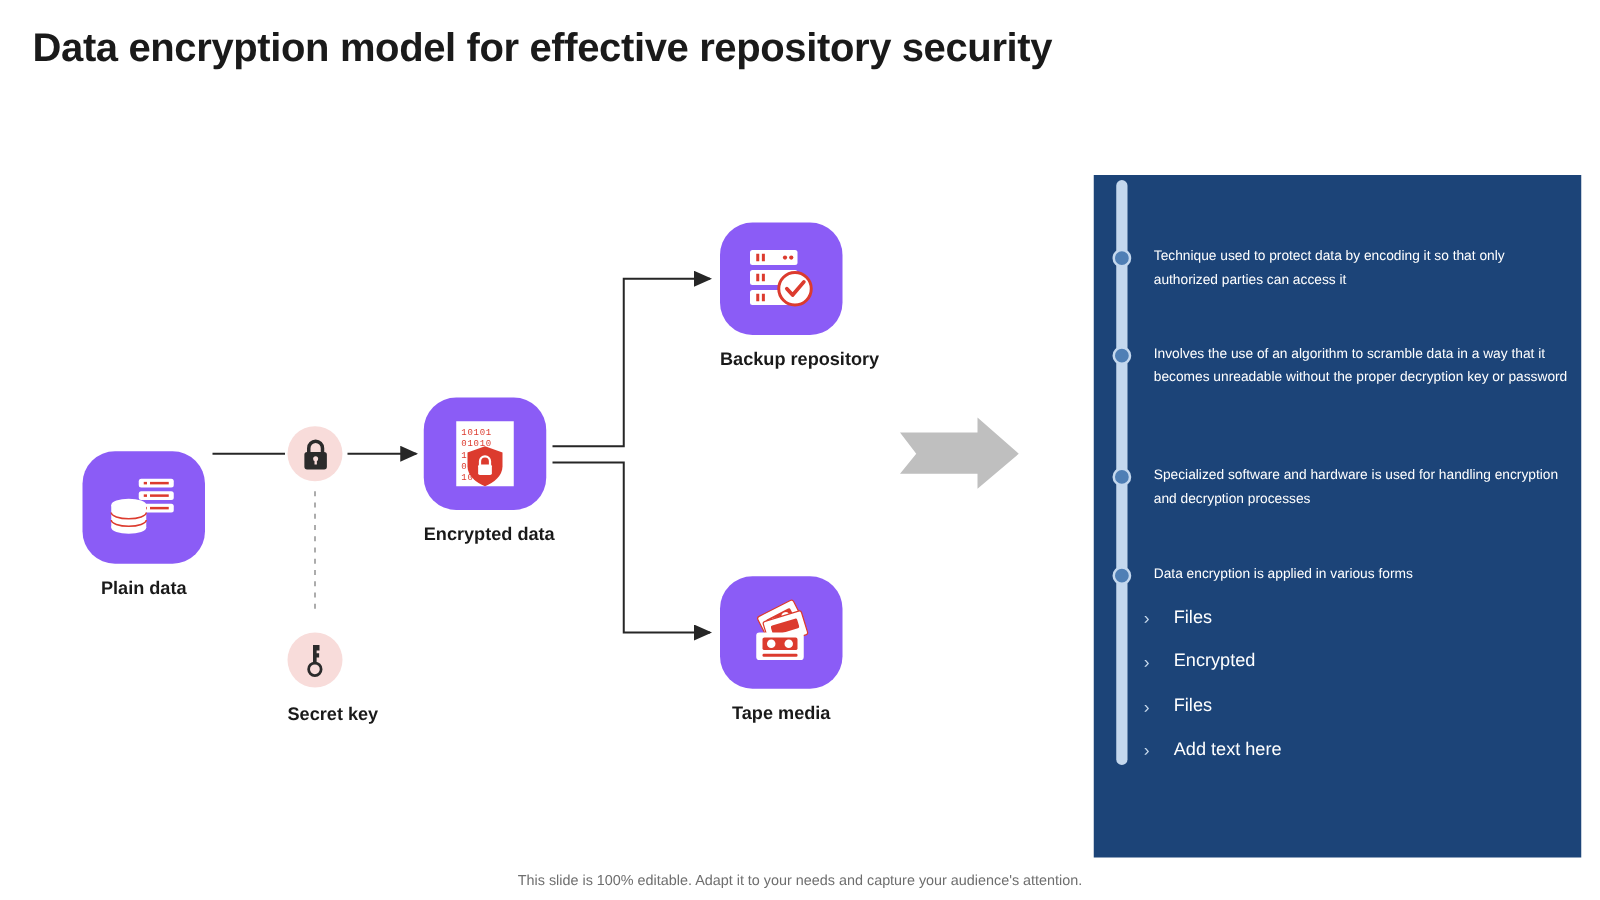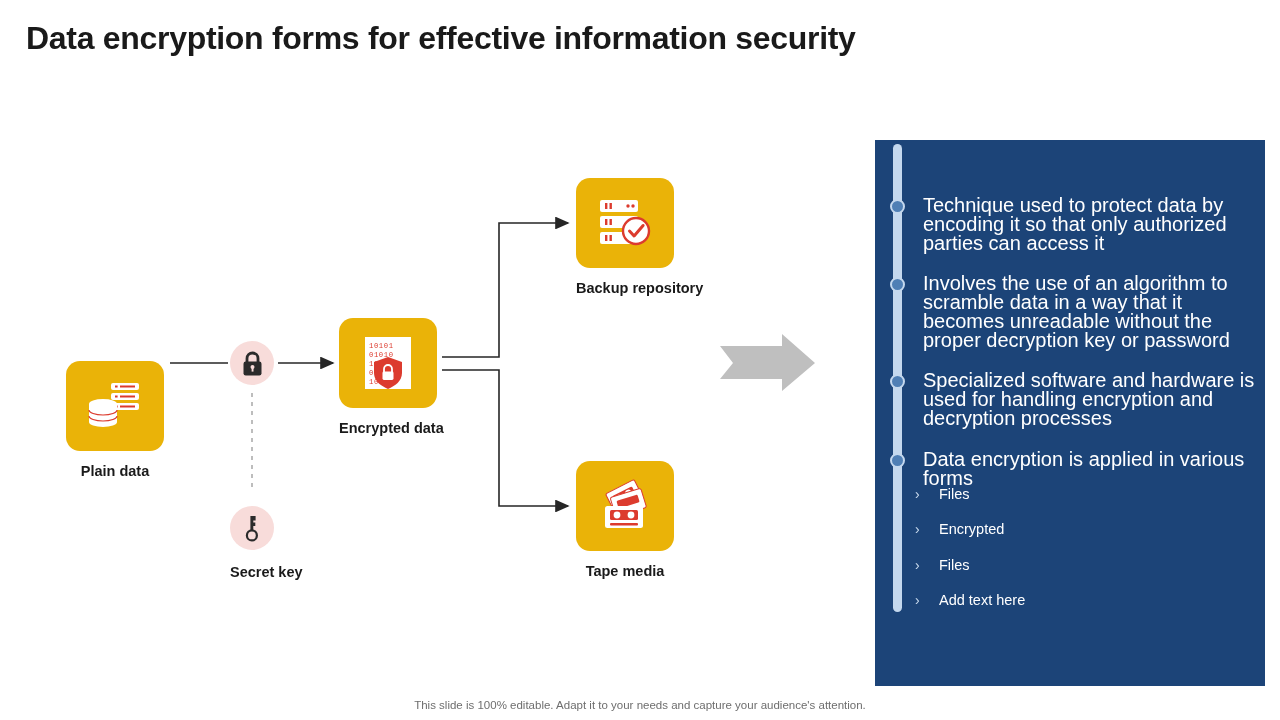--- a/index.html
+++ b/index.html
@@ -20,22 +20,22 @@
   .subtitle {
     position:absolute; left:27px; top:81px;
     font-size:11px; color:#3c3c3c; white-space:nowrap;
   }
 
   
   #diagram { position:absolute; left:0; top:110px; width:875px; height:575px; }
 
   .node { position:absolute; text-align:center; }
   .tile {
-    width:98px; height:90px; border-radius:14px;
-    background:#eab308;
+    width:98px; height:90px; border-radius:26px;
+    background:#8b5cf6;
     display:flex; align-items:center; justify-content:center;
   }
   .node-label {
     margin-top:12px; font-size:14.5px; font-weight:bold; color:#1a1a1a;
     white-space:nowrap;
   }
 
   .circ-node { position:absolute; text-align:center; }
   .circ {
     width:44px; height:44px; border-radius:50%;
@@ -61,21 +61,21 @@
     background:#C4D8EE;
   }
   .bullet-row { position:absolute; left:0; }
   .bullet-dot {
     position:absolute; left:15px; width:15px; height:15px;
     border-radius:50%; background:#4F7FB5;
     border:2px solid #C4D8EE;
   }
   .bullet-text {
     position:absolute; left:48px; width:332px;
-    font-size:20px; line-height:19px; color:#FFFFFF;
+    font-size:11px; line-height:19px; color:#FFFFFF;
   }
   .sub-row { position:absolute; left:40px; }
   .sub-chev {
     position:absolute; left:0; top:0;
     font-size:14px; color:#C9DBEE;
   }
   .sub-text {
     position:absolute; left:24px; top:0;
     font-size:14.5px; color:#FFFFFF; white-space:nowrap;
   }
@@ -84,21 +84,21 @@
   .footer {
     position:absolute; left:0; top:699px; width:1280px;
     text-align:center; font-size:11.5px; color:#6e6e6e;
   }
 </style>
 </head>
 <body>
 
 <div id="slide">
 
-  <div class="title">Data encryption forms for effective information security</div>
+  <div class="title">Data encryption model for effective repository security</div>
 
   <div id="diagram">
 
     <svg class="connectors" viewBox="0 0 875 575" xmlns="http://www.w3.org/2000/svg">
       <defs>
         <marker id="ah" markerWidth="9" markerHeight="8" refX="8" refY="4" orient="auto">
           <path d="M0,0 L9,4 L0,8 Z" fill="#262626"></path>
         </marker>
       </defs>
 

